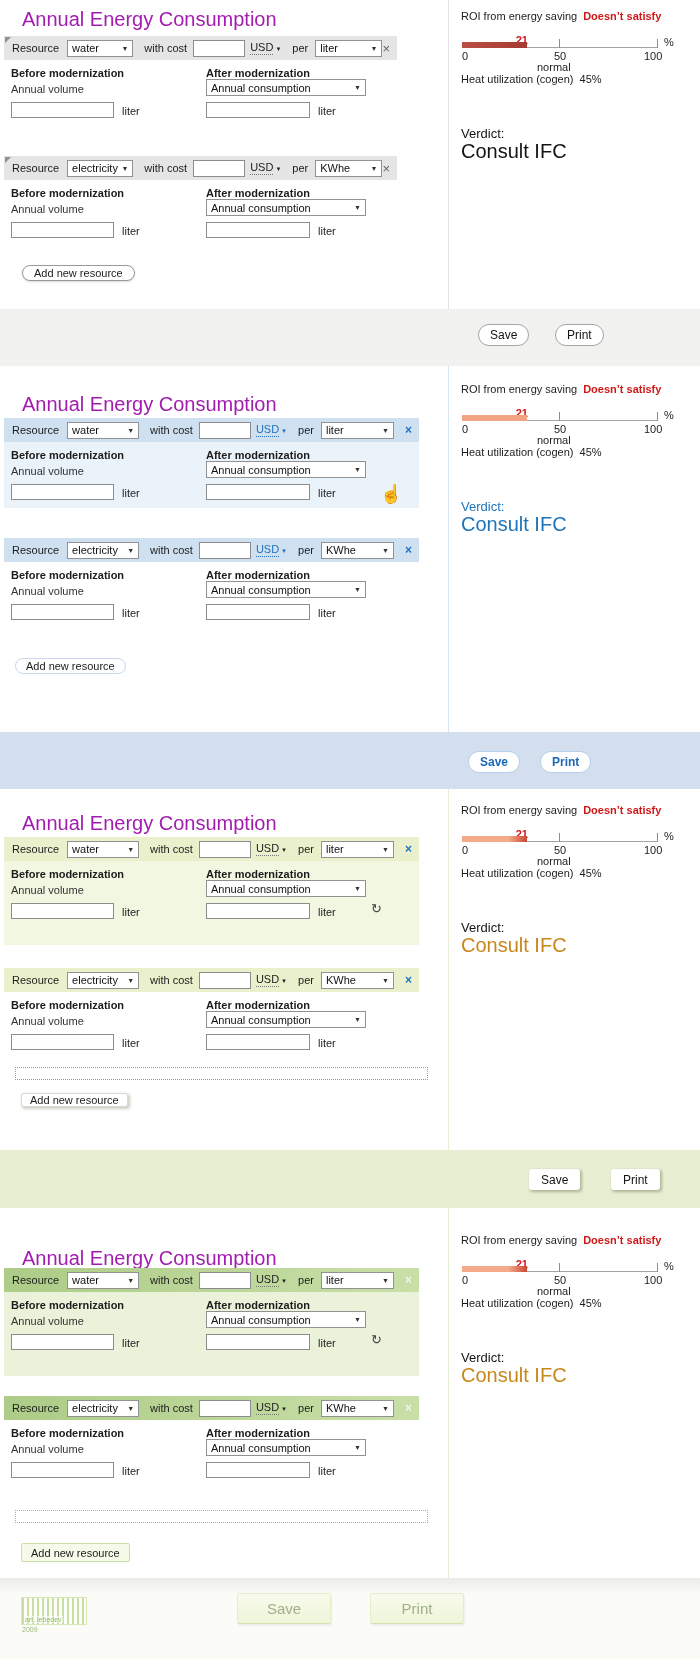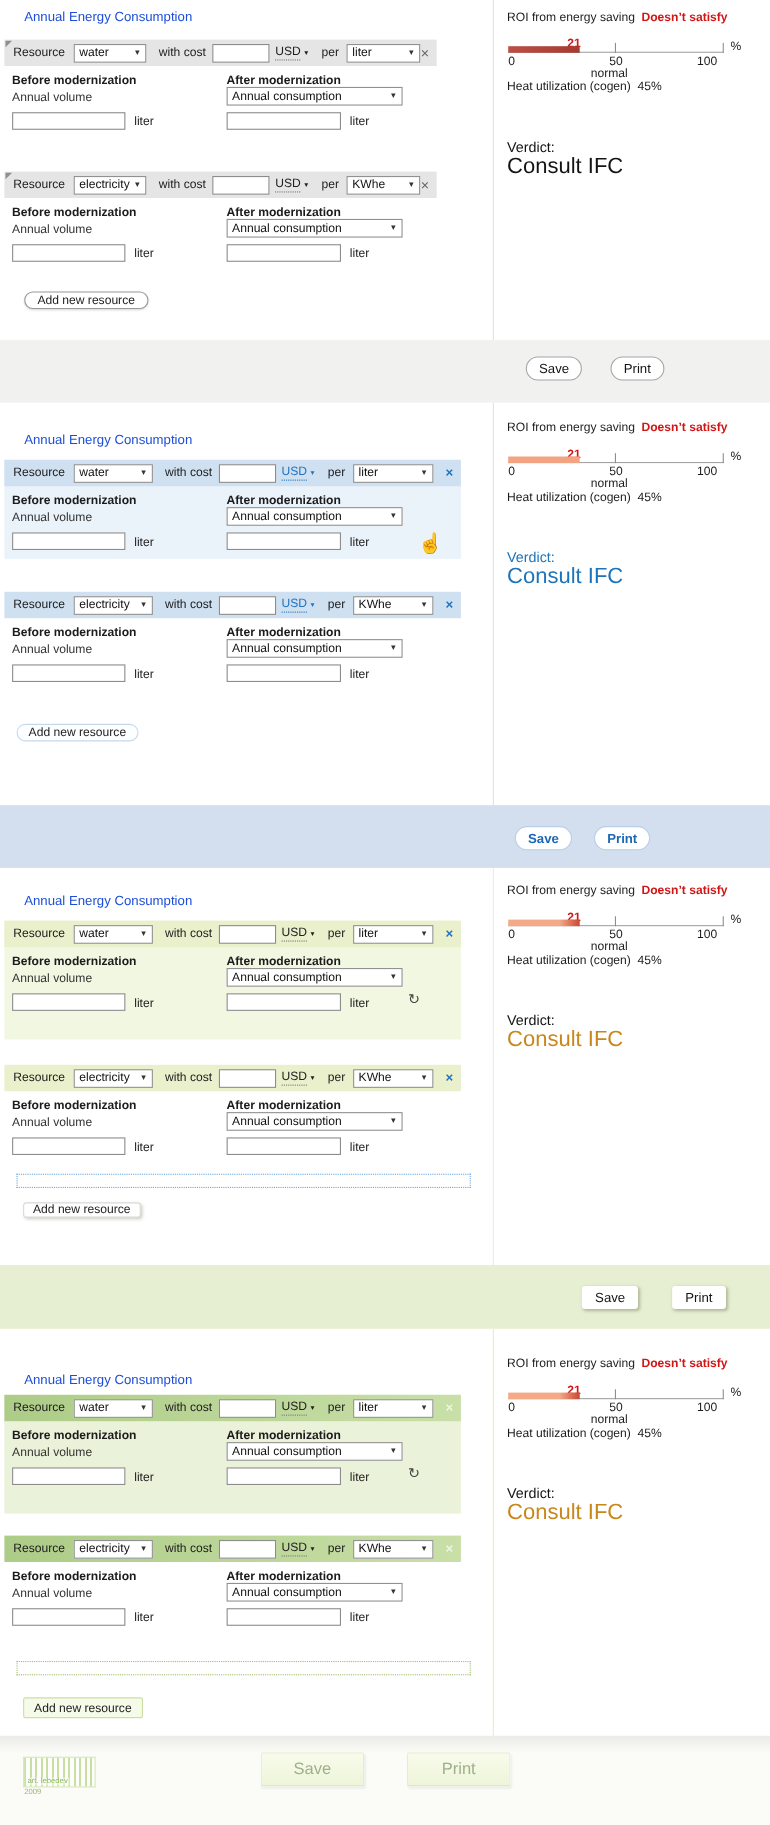--- a/index.html
+++ b/index.html
@@ -3,21 +3,21 @@
 <meta charset="utf-8">
 <style>
   html,body{margin:0;padding:0}
   body{width:700px;height:1659px;position:relative;background:#fff;overflow:hidden;
        font-family:"Liberation Sans",sans-serif;font-size:11px;color:#1c1c1c}
   .section{position:absolute;left:0;width:700px;background:#fff}
   .t1{top:0;height:309px}.t2{top:366px;height:366px}.t3{top:789px;height:361px}.t4{top:1208px;height:370px}
   .divider{position:absolute;left:448px;top:0;height:100%;width:1px}
   .t1 .divider{background:#e2e2e2}.t2 .divider{background:#d7e4f2}
   .t3 .divider{background:#e7eed8}.t4 .divider{background:#e3edd2}
-  .title{position:absolute;left:22px;font-size:12px;color:#1d4ed8}
+  .title{position:absolute;left:22px;font-size:20px;color:#a21caf}
   .t1 .title{top:8px}.t2 .title{top:27px}.t3 .title{top:23px}.t4 .title{top:39px}
 
   
   .block{position:absolute;left:4px;width:415px;height:92px}
   .t1 .block{width:393px}
   .block1{}
   .t1 .block1{top:36px}.t1 .block2{top:156px}
   .t2 .block1{top:52px;background:#eaf2fa;height:90px}.t2 .block2{top:172px}
   .t3 .block1{top:48px;background:#f2f7e1;height:108px}.t3 .block2{top:179px}
   .t4 .block1{top:60px;background:#eaf3d9;height:108px}.t4 .block2{top:188px}
@@ -82,21 +82,21 @@
   .gbar{position:absolute;left:0;top:7px;width:196px;height:6px;border-bottom:1px solid #a3a3a3}
   .gfill{position:absolute;left:0;bottom:-1px;width:65px;height:6px}
   .t1 .gfill{background:linear-gradient(to right,#bb4f45,#a43a31)}
   .t2 .gfill{background:#f2a381}
   .t3 .gfill,.t4 .gfill{background:linear-gradient(to right,#f4a988 72%,#ca4734)}
   .tick{position:absolute;bottom:-1px;width:1px;height:9px;background:#8e8e8e}
   .t50{left:97px}.t100{left:195px}
   .gpct{position:absolute;left:202px;top:2px}
   .g0{position:absolute;left:0;top:16px}
   .g50{position:absolute;left:88px;top:16px;width:20px;text-align:center}
-  .g100{position:absolute;left:164px;top:16px;width:26px;text-align:right}
+  .g100{position:absolute;left:182px;top:16px;width:26px;text-align:left}
   .gnorm{position:absolute;left:75px;top:27px;width:46px;text-align:left}
   .heat-line{position:absolute;left:0;top:63px;display:flex;gap:6px;white-space:nowrap}
   .heat-val{font-weight:normal}
   .vlabel{position:absolute;left:0;top:116px;font-size:13px}
   .vval{position:absolute;left:0;top:130px;font-size:20px}
   .t1 .vlabel,.t1 .vval{color:#141414}
   .t2 .vlabel,.t2 .vval{color:#1d74ba}
   .t3 .vlabel,.t4 .vlabel{color:#141414}
   .t3 .vval,.t4 .vval{color:#c8871b}
 

